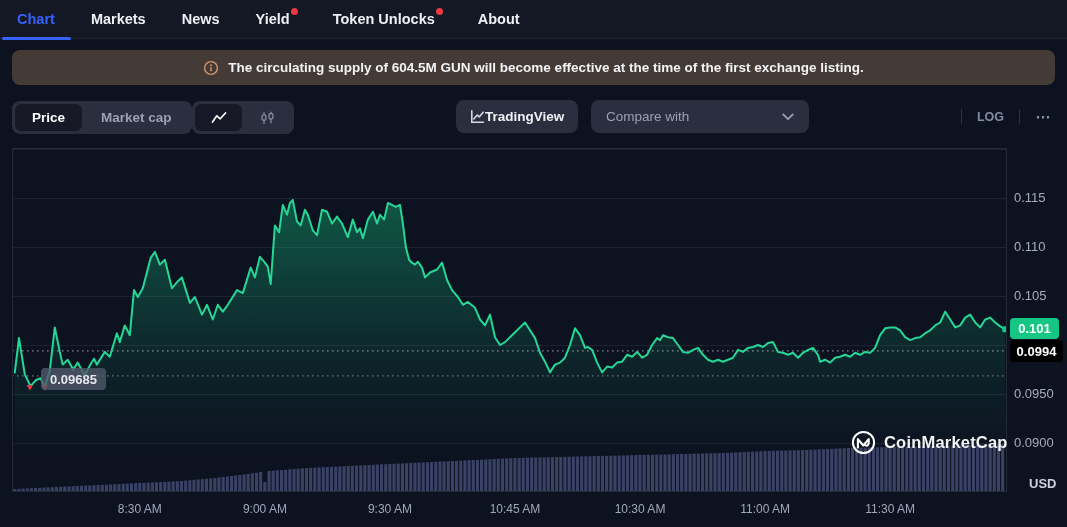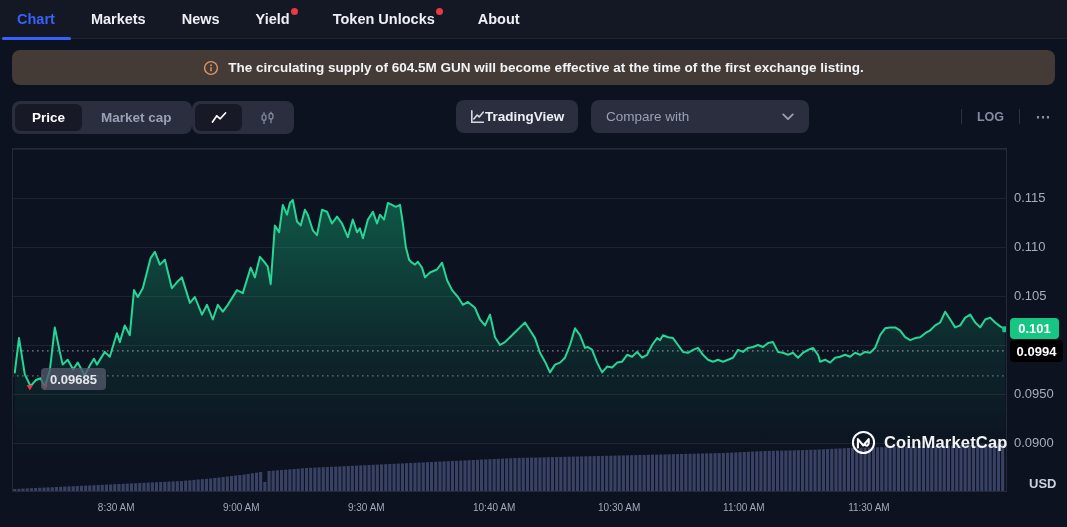--- a/index.html
+++ b/index.html
@@ -39,21 +39,21 @@
   
   #chart{position:absolute;left:12px;top:148px;width:995px;height:344px;}
   #chart svg{display:block;}
   .ylab{position:absolute;left:1014px;font-size:13px;color:#a6acbf;}
   .usd{position:absolute;left:1029px;top:476px;font-size:13px;font-weight:700;color:#ccd1df;}
   .badge{position:absolute;left:1010px;color:#fff;font-weight:700;font-size:13px;display:flex;align-items:center;justify-content:center;border-radius:4px;}
   #badgeCur{top:318px;width:49px;height:21px;background:#16c784;}
   #badgePrev{top:340px;width:53px;height:22px;background:#000000;}
   #openLab{position:absolute;left:17px;top:368px;height:22px;padding:0 9px;background:rgba(82,89,106,0.78);
            border-radius:4px;color:#e4e7ee;font-size:13px;font-weight:600;display:flex;align-items:center;z-index:3;margin-left:24px;}
-  .xlab{position:absolute;top:502px;width:84px;text-align:left;font-size:10px;color:#a2a8bb;}
+  .xlab{position:absolute;top:502px;width:84px;text-align:center;font-size:12px;color:#a2a8bb;}
   #wm{position:absolute;left:851px;top:430px;display:flex;align-items:center;gap:8px;z-index:2;text-align:right;}
   #wm .wm-text{font-size:16.5px;font-weight:600;color:rgba(255,255,255,0.95);letter-spacing:0.2px;}
 </style>
 </head>
 <body>
 
 <div id="app">
 
   <nav class="navbar" id="navTabs">
       <div class="tab active">
@@ -409,21 +409,21 @@
   <div class="badge" id="badgeCur">0.101</div>
   <div class="badge" id="badgePrev">0.0994</div>
   <div class="usd">USD</div>
 
   <div id="openLab">0.09685</div>
 
   <div id="xaxis">
       <div class="xlab" style="left: 97.849px;">8:30 AM</div>
       <div class="xlab" style="left: 222.898px;">9:00 AM</div>
       <div class="xlab" style="left: 347.947px;">9:30 AM</div>
-      <div class="xlab" style="left: 472.996px;">10:40 AM</div>
+      <div class="xlab" style="left: 472.996px;">10:45 AM</div>
       <div class="xlab" style="left: 598.045px;">10:30 AM</div>
       <div class="xlab" style="left: 723.094px;">11:00 AM</div>
       <div class="xlab" style="left: 848.143px;">11:30 AM</div>
     </div>
 
   <div id="wm">
     <svg width="25" height="25" viewBox="-12.5 -12.5 25 25">
       <circle cx="0" cy="0" r="10.6" fill="none" stroke="#ffffff" stroke-width="2"></circle>
       <path d="M-5.6 5 L-5.6 -3.4 L-0.2 3 L5.2 -3.4 L5.2 0.6 C5.2 3.6 2.4 3.9 1.6 1.9" fill="none" stroke="#ffffff" stroke-width="2.1" stroke-linecap="round" stroke-linejoin="round"></path>
     </svg>

